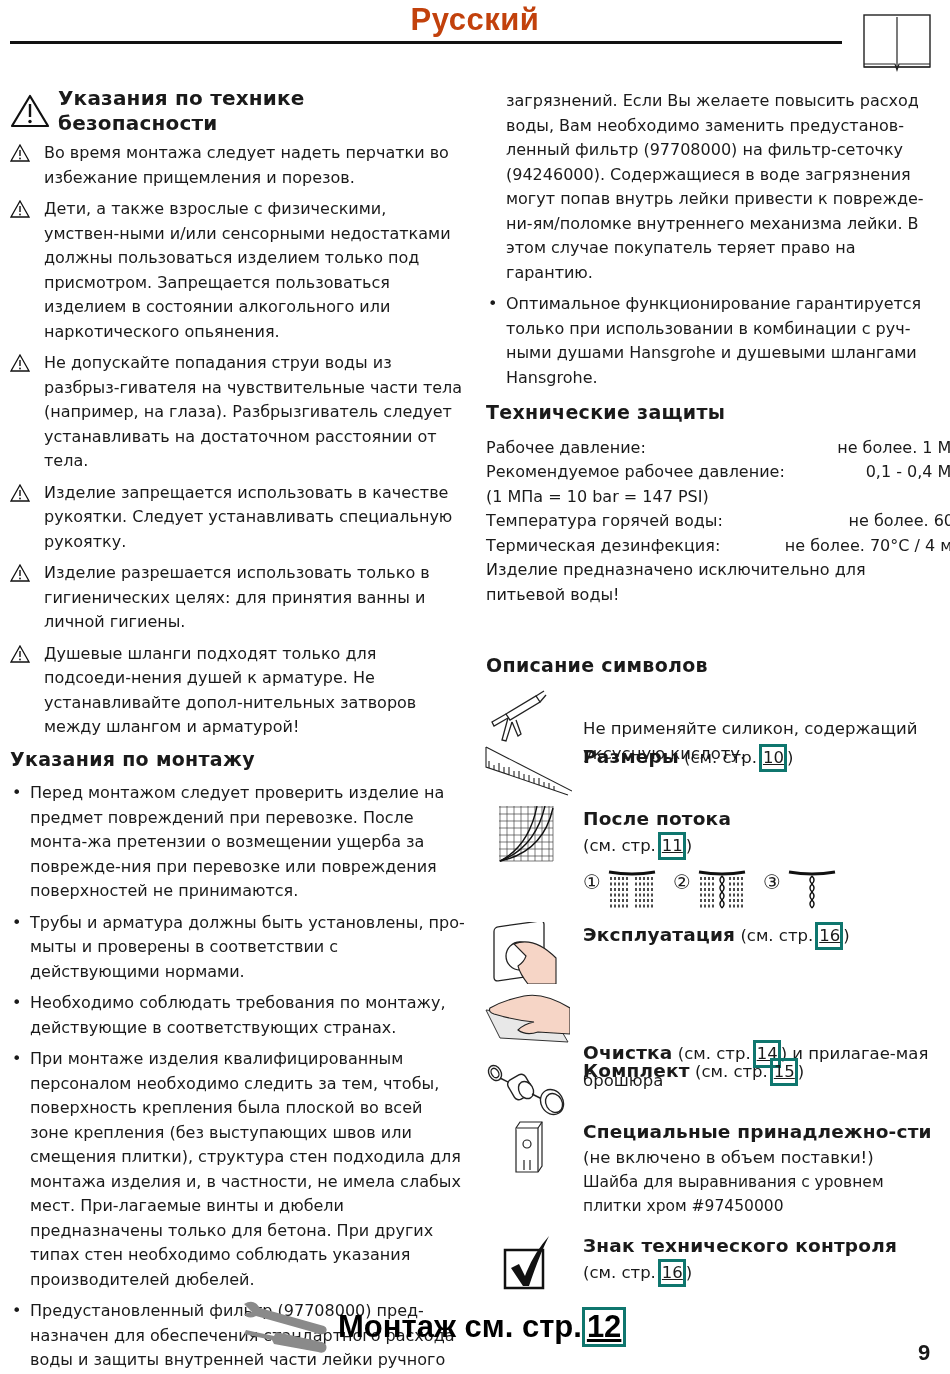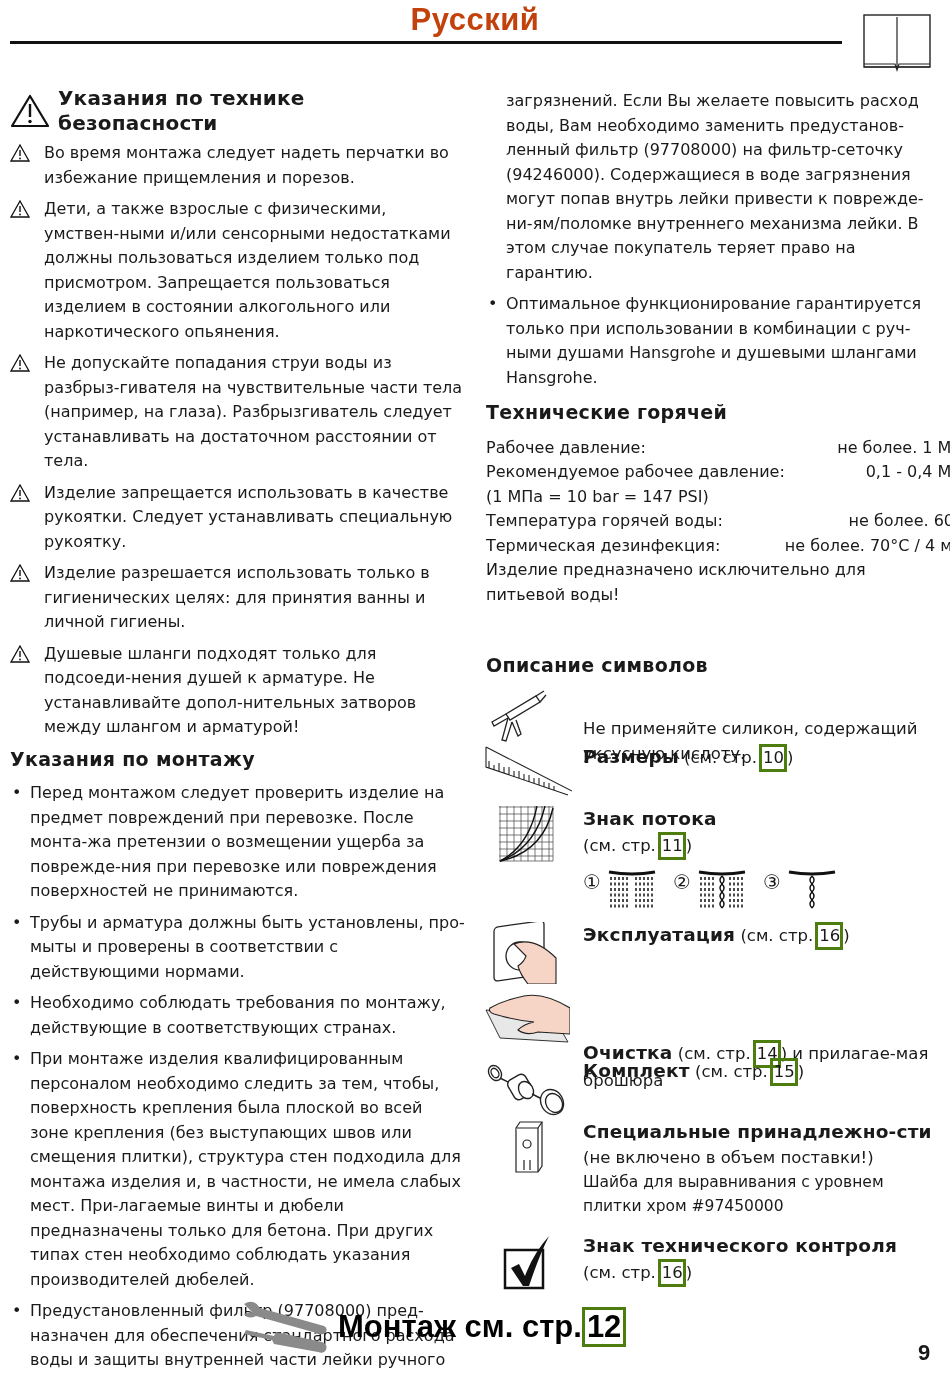--- a/index.html
+++ b/index.html
@@ -28,21 +28,21 @@
   .bullet-item { position: relative; padding-left: 20px; margin-bottom: 7px; }
   .bullet-item::before { content: "•"; position: absolute; left: 2px; top: 0; }
   .cont { padding-left: 20px; margin-bottom: 7px; }
 
   .tech-table { width: 100%; border-collapse: collapse; font-size: 16px; }
   .tech-table td { padding: 0; line-height: 24.5px; white-space: nowrap; }
   .tech-table td.v { text-align: right; }
   .sym-icon { position: absolute; }
   .sym-text { position: absolute; left: 583px; font-size: 16.5px; line-height: 25px; }
   .sym-text b { font-size: 18.5px; letter-spacing: 0.2px; }
-  .pg { display: inline-block; border: 3px solid #4d7c0f; padding: 0 0px 0 1px; line-height: 22px; margin-left: 2px; }
+  .pg { display: inline-block; border: 3px solid #0f766e; padding: 0 0px 0 1px; line-height: 22px; margin-left: 2px; text-decoration: underline; }
 
   .mount {
     position: absolute; left: 338px; top: 1307px; font-family: "Liberation Sans", sans-serif;
     font-weight: bold; font-size: 31px; display: flex; align-items: center; color: #000000;
   }
   .mount .pg { border-width: 3px; line-height: 34px; padding: 0 2px; margin-left: 0; }
   .tools-icon { position: absolute; left: 240px; top: 1300px; width: 90px; height: 56px; }
   .page-num { position: absolute; left: 918px; top: 1340px; font-family: "Liberation Sans", sans-serif; font-weight: bold; font-size: 22px; }
 </style>
 </head>
@@ -121,21 +121,21 @@
   <div class="bullet-item">Трубы и арматура должны быть установлены, про-мыты и проверены в соответствии с действующими нормами.</div>
   <div class="bullet-item">Необходимо соблюдать требования по монтажу, действующие в соответствующих странах.</div>
   <div class="bullet-item">При монтаже изделия квалифицированным персоналом необходимо следить за тем, чтобы, поверхность крепления была плоской во всей зоне крепления (без выступающих швов или смещения плитки), структура стен подходила для монтажа изделия и, в частности, не имела слабых мест. При-лагаемые винты и дюбели предназначены только для бетона. При других типах стен необходимо соблюдать указания производителей дюбелей.</div>
   <div class="bullet-item">Предустановленный фильтр (97708000) пред-назначен для обеспечения стандартного расхода воды и защиты внутренней части лейки ручного душа от содержащихся в водопроводной воде</div>
 </div>
 
 <div class="col col-right">
   <div class="cont">загрязнений. Если Вы желаете повысить расход воды, Вам необходимо заменить предустанов-ленный фильтр (97708000) на фильтр-сеточку (94246000). Содержащиеся в воде загрязнения могут попав внутрь лейки привести к поврежде-ни-ям/поломке внутреннего механизма лейки. В этом случае покупатель теряет право на гарантию.</div>
   <div class="bullet-item">Оптимальное функционирование гарантируется только при использовании в комбинации с руч-ными душами Hansgrohe и душевыми шлангами Hansgrohe.</div>
 
-  <div class="h2" style="margin:10px 0 11px 0;">Технические горячей</div>
+  <div class="h2" style="margin:10px 0 11px 0;">Технические защиты</div>
   <table class="tech-table">
     <tbody>
         <tr>
           <td>Рабочее давление:</td>
           <td class="v">не более. 1 МПа</td>
         </tr>
     <tr>
           <td>Рекомендуемое рабочее давление:</td>
           <td class="v">0,1 - 0,4 МПа</td>
         </tr>
@@ -216,21 +216,21 @@
       <line x1="50" y1="0" x2="50" y2="55"></line>
       <line x1="54" y1="0" x2="54" y2="55"></line>
   </g>
   <g fill="none" stroke="#111" stroke-width="1.4">
     <path d="M1 55 Q30 40 38 0"></path>
       <path d="M1 55 Q36 42 46 0"></path>
       <path d="M1 55 Q44 46 54 2"></path>
   </g>
 </svg>
 <div class="sym-text" style="top:806px;">
-  <b>Знак потока</b><br>
+  <b>После потока</b><br>
   <span>(см. стр.</span><span class="pg">11</span><span>)</span>
 </div>
 <div class="sym-text" style="top:870px; display:flex; align-items:flex-start; gap:6px;">
   <span style="font-size:20px;">①</span>
   <svg width="50" height="42" viewBox="0 0 50 42">
     <path d="M2 2 Q25 6 48 2" stroke="#111" stroke-width="3" fill="none"></path>
     <g stroke="#111" stroke-width="1.5" stroke-dasharray="3,2.5">
       <line x1="4" y1="7" x2="4" y2="40"></line>
         <line x1="8" y1="7" x2="8" y2="40"></line>
         <line x1="12" y1="7" x2="12" y2="40"></line>

